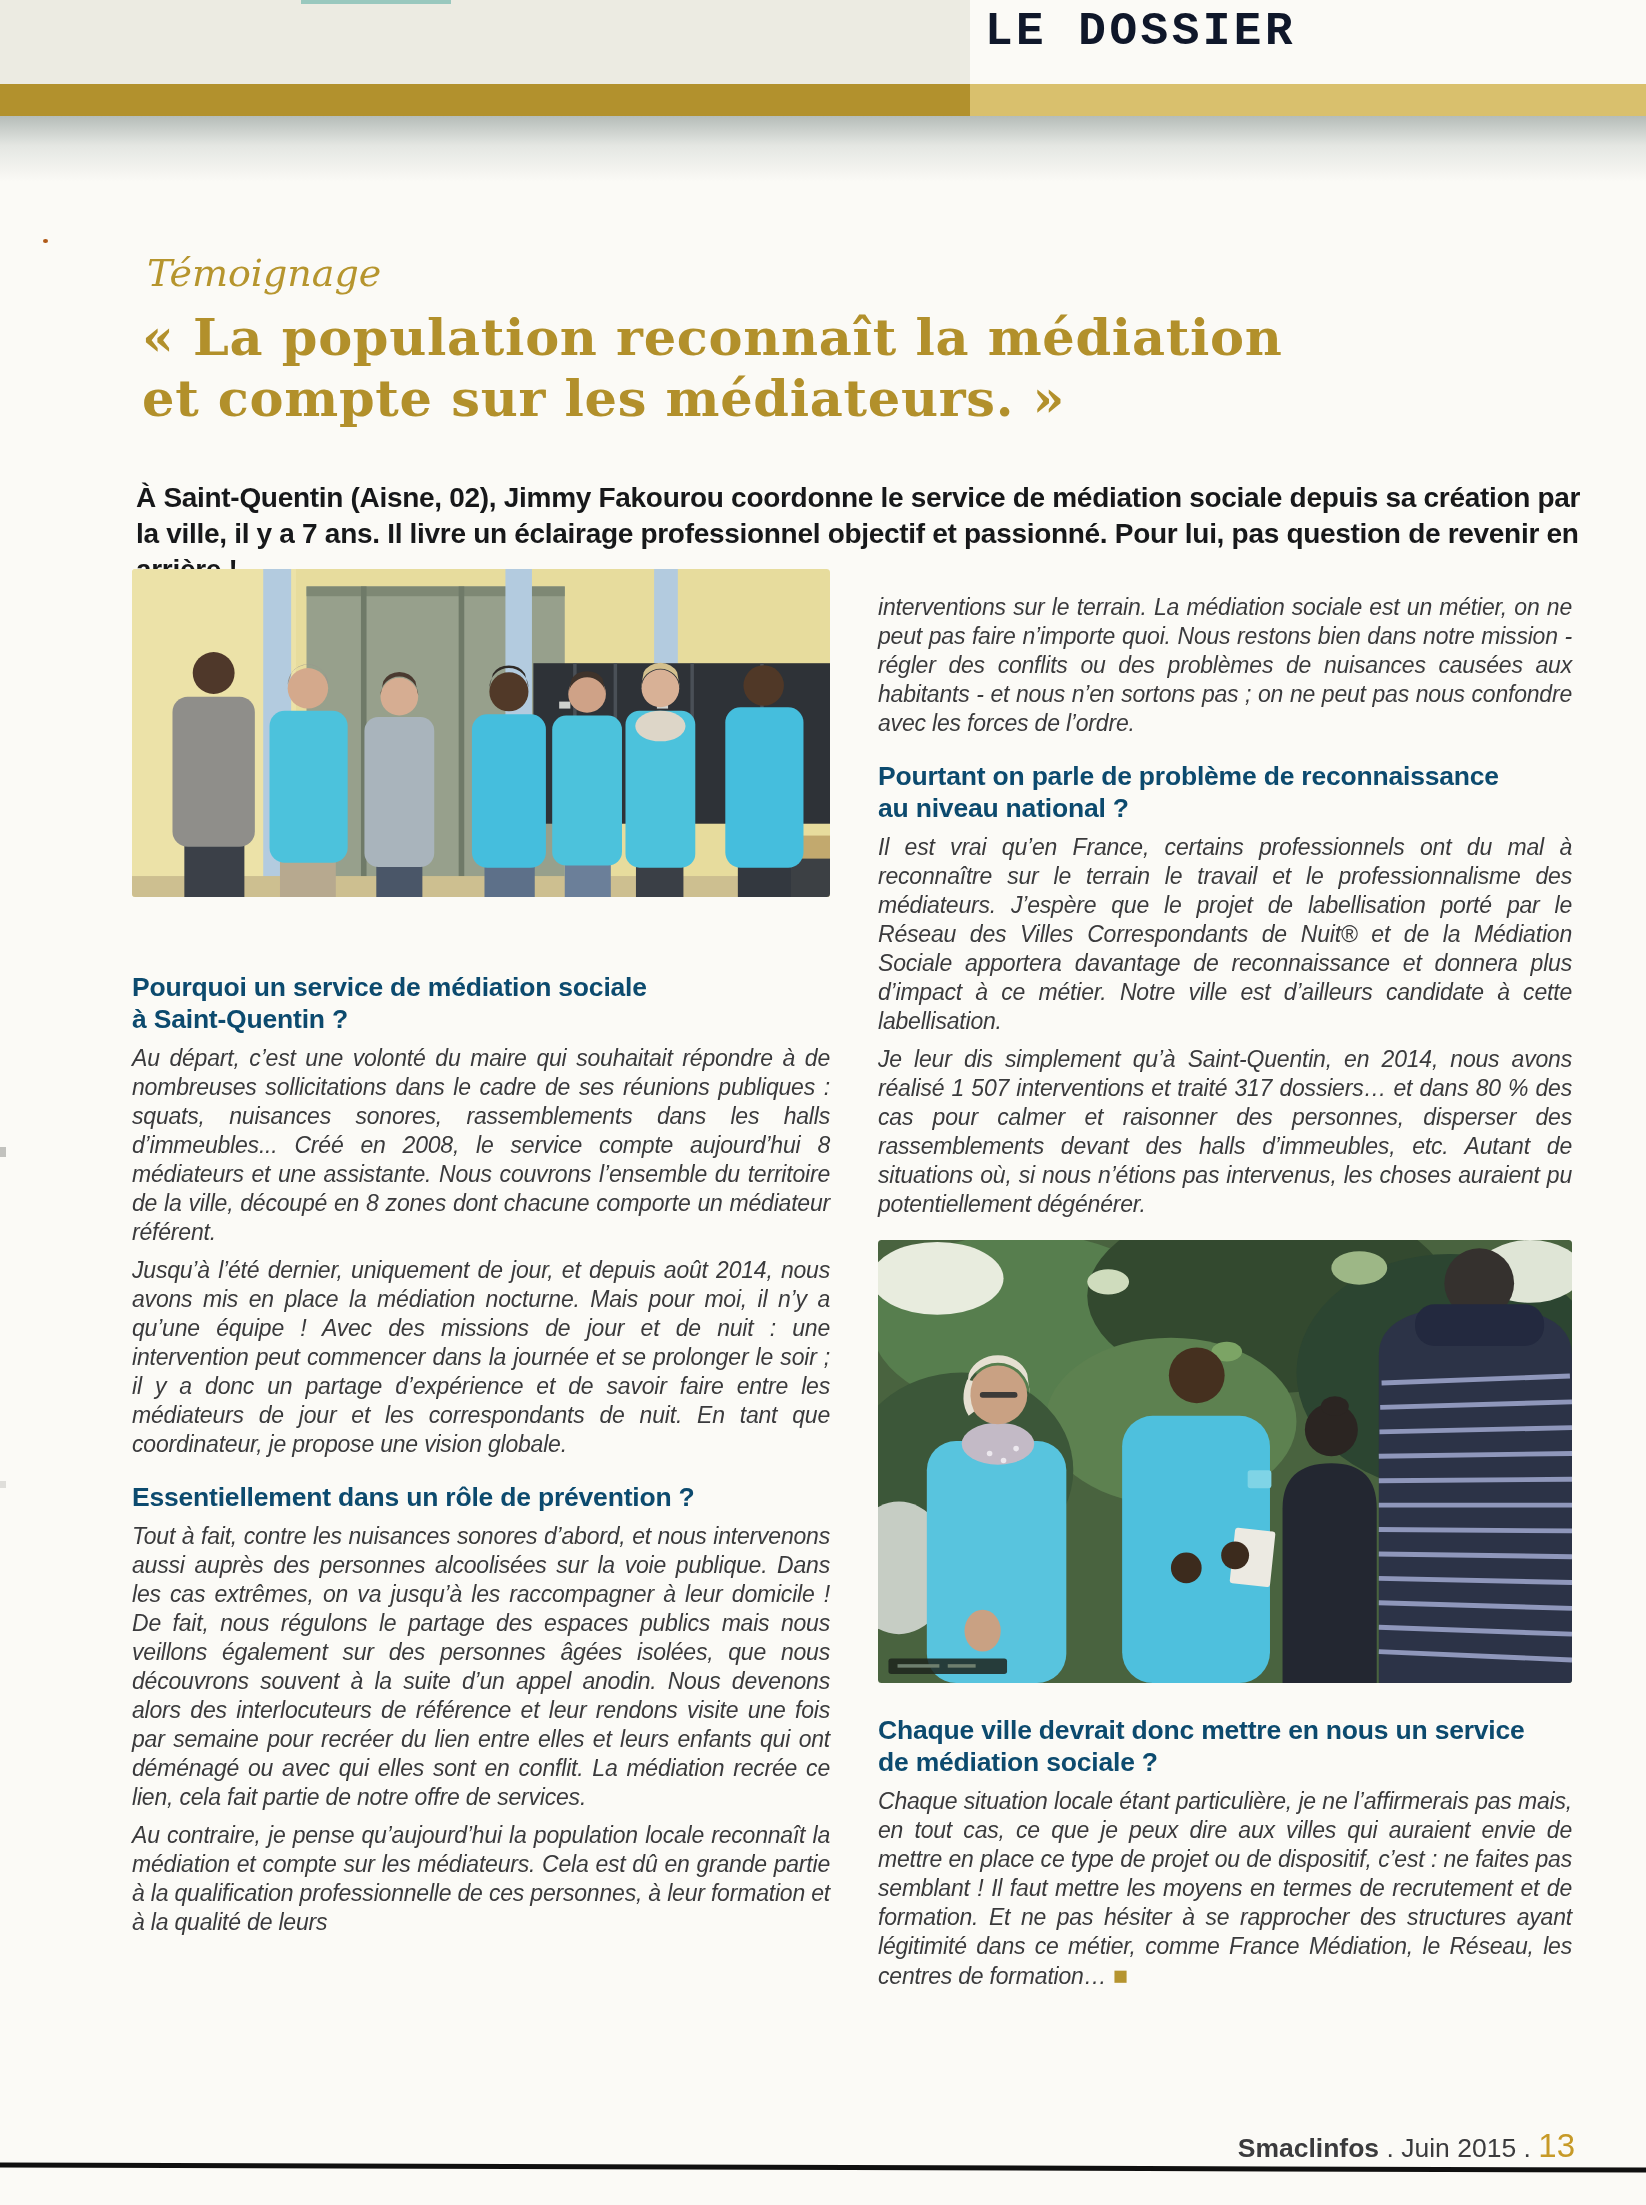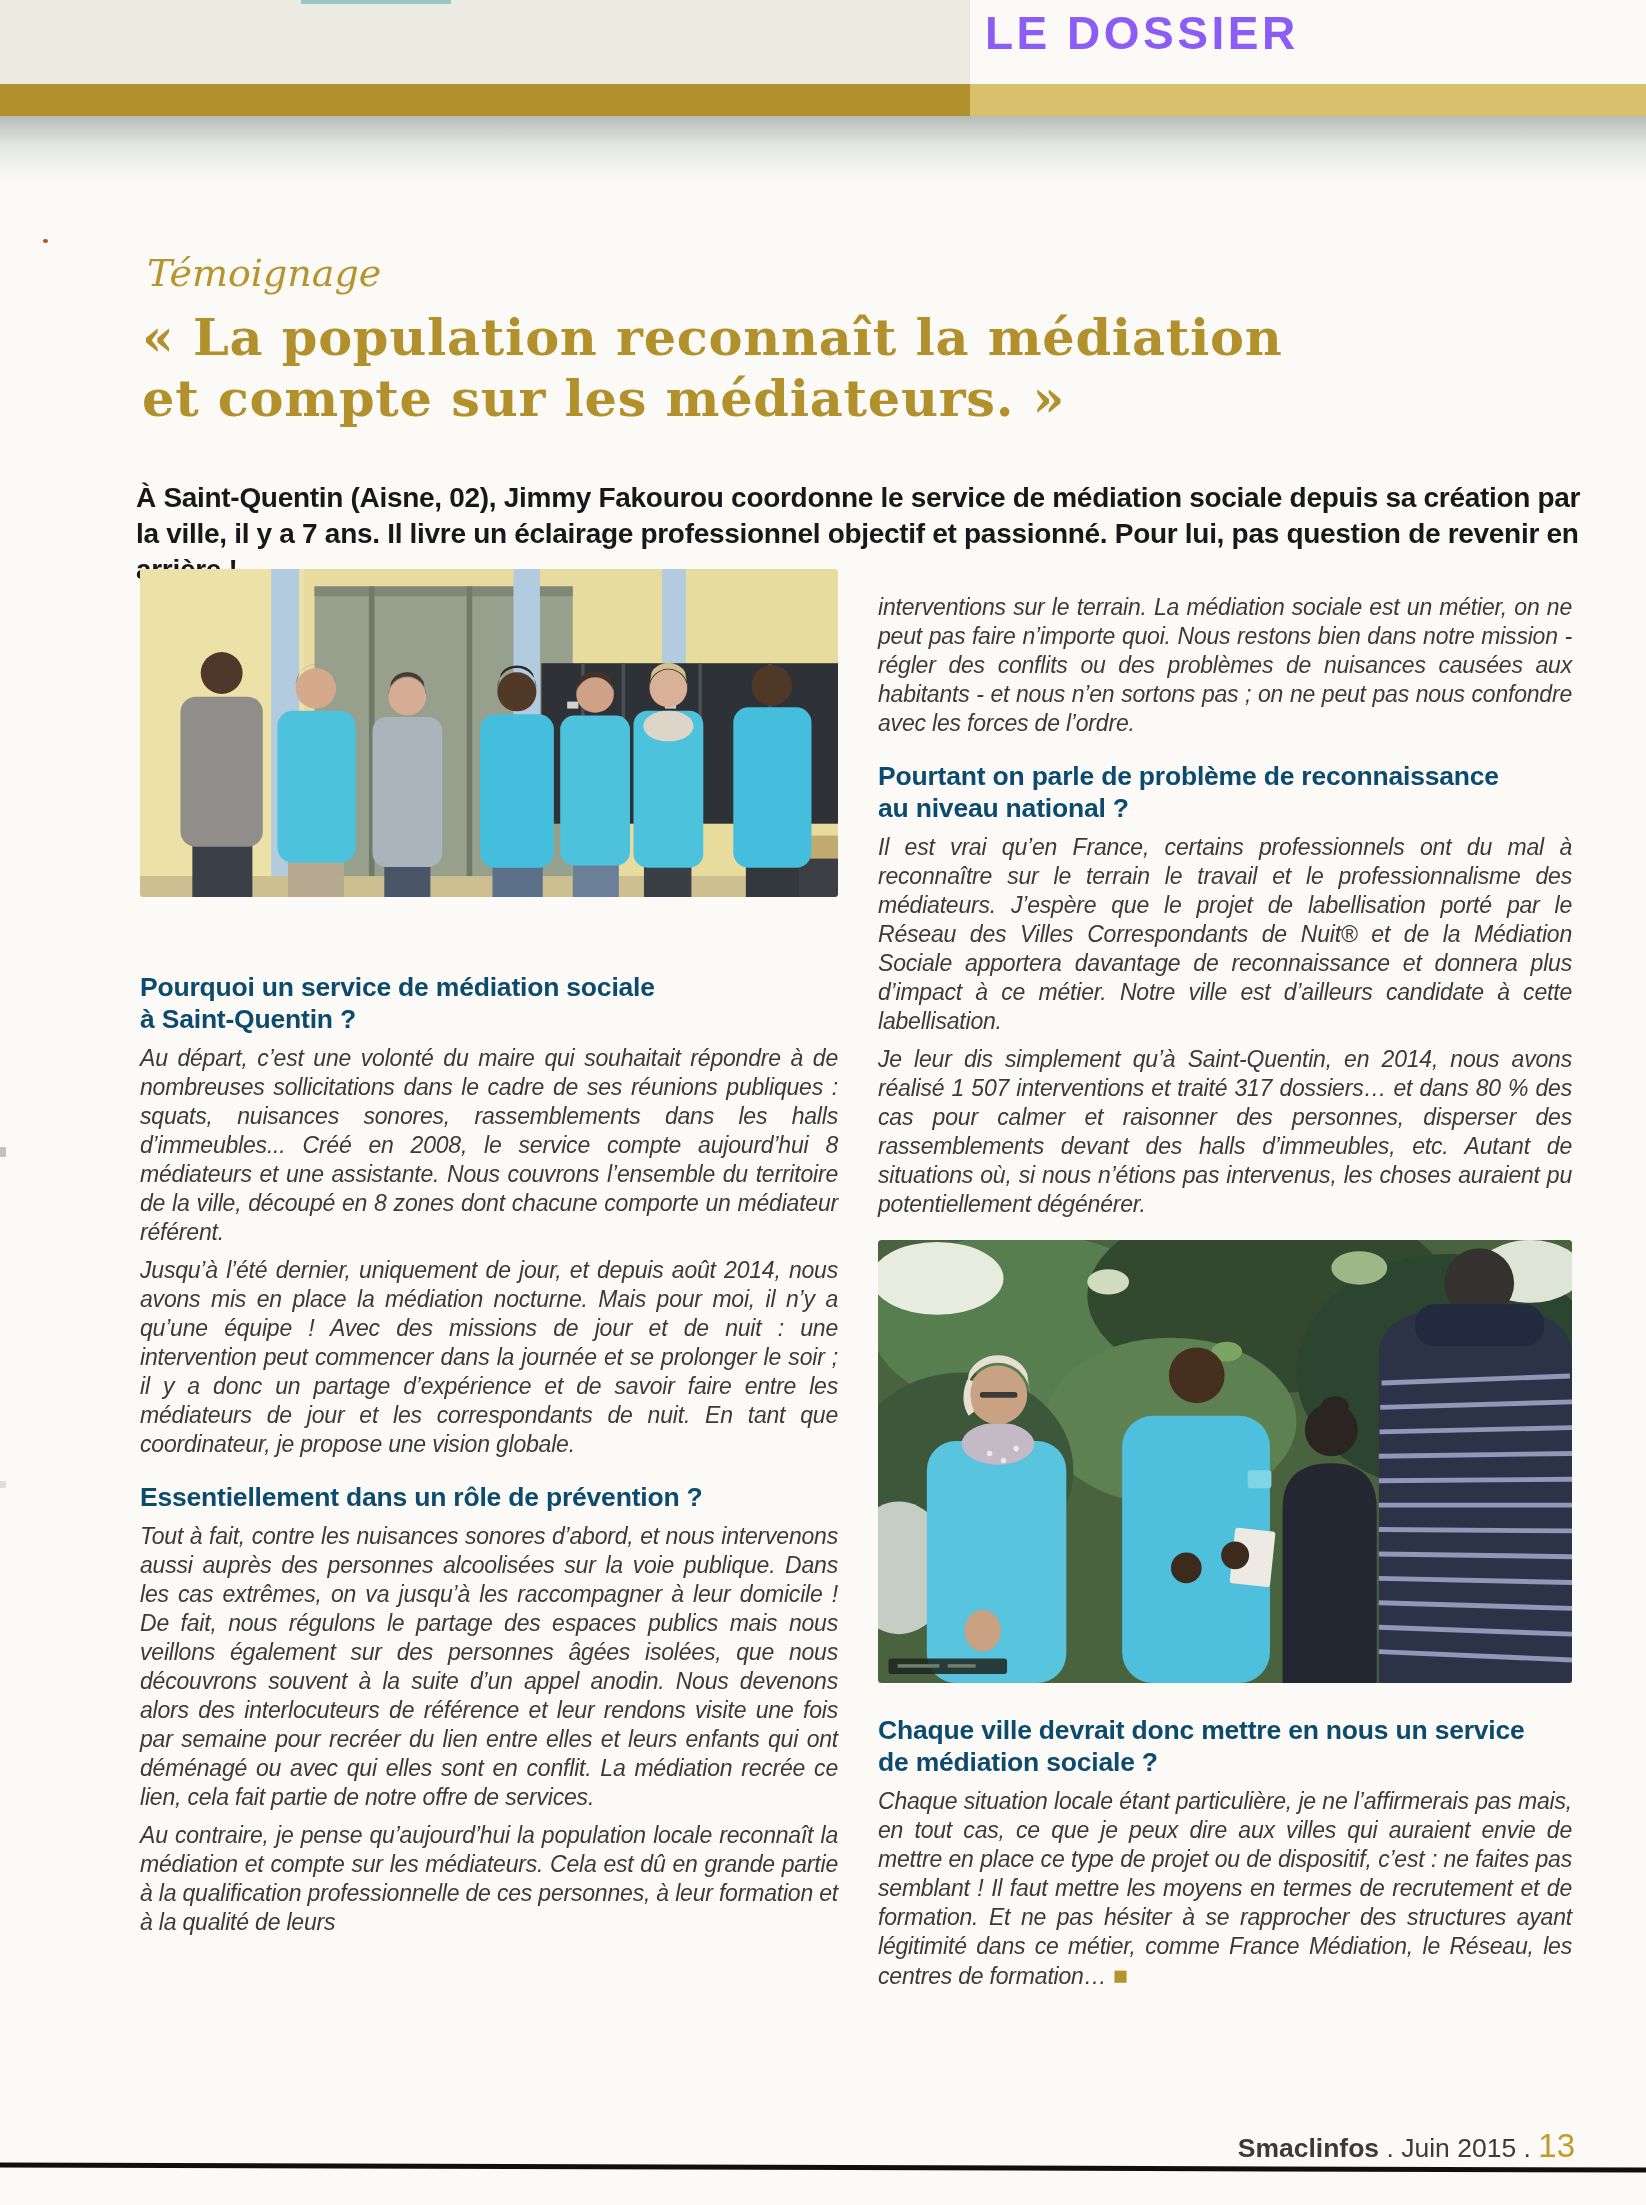--- a/index.html
+++ b/index.html
@@ -13,43 +13,43 @@
   .top-teal-sliver{position:absolute;left:301px;top:0;width:150px;height:3.5px;background:#63b0a6;opacity:.6;}
   .band{position:absolute;top:84px;height:32px;}
   .band-left{left:0;width:970px;background:#b2912d;}
   .band-right{left:970px;width:677px;background:#d9c06d;}
   .band-shadow{
     position:absolute;left:0;top:116px;width:1647px;height:66px;
     background:linear-gradient(to bottom, rgba(124,138,134,.55), rgba(160,172,168,.25) 45%, rgba(180,190,186,0));
   }
   .section-title{
     position:absolute;left:985px;top:5.6px;width:656px;
-    font-family:Liberation Sans, sans-serif;font-weight:bold;
-    font-size:46px;letter-spacing:3.5px;color:#8b5cf6;
+    font-family:Liberation Mono, monospace;font-weight:bold;
+    font-size:46px;letter-spacing:3.5px;color:#0f172a;
   }
   
   .kicker{
     position:absolute;left:147px;top:251px;
     font-family:"DejaVu Serif", serif;font-style:italic;
     font-size:38px;color:#b6952e;
   }
   .headline{
     position:absolute;left:142px;top:307px;width:1396px;
     font-family:"DejaVu Serif", serif;font-weight:bold;
     font-size:51px;line-height:61px;color:#b2902b;
     white-space:pre-line;letter-spacing:0.7px;
   }
   .lead{
     position:absolute;left:136px;top:452px;width:1448px;
     font-weight:bold;font-size:28px;line-height:36px;color:#17181a;
     letter-spacing:-0.3px;
   }
   
   .col{position:absolute;top:569px;}
-  .col-left{left:140px;width:698px;}
+  .col-left{left:132px;width:698px;}
   .col-right{left:878px;width:694px;top:581px;}
   .photo{display:block;border-radius:3.5px;overflow:hidden;}
   .q{
     font-weight:bold;font-size:26.5px;line-height:32px;color:#0c4a6e;
     white-space:pre-line;margin:0;letter-spacing:-0.2px;
   }
   .a{
     font-style:italic;font-size:23px;line-height:29px;color:#3a3a3c;
     text-align:justify;margin:0;letter-spacing:-0.2px;
   }

